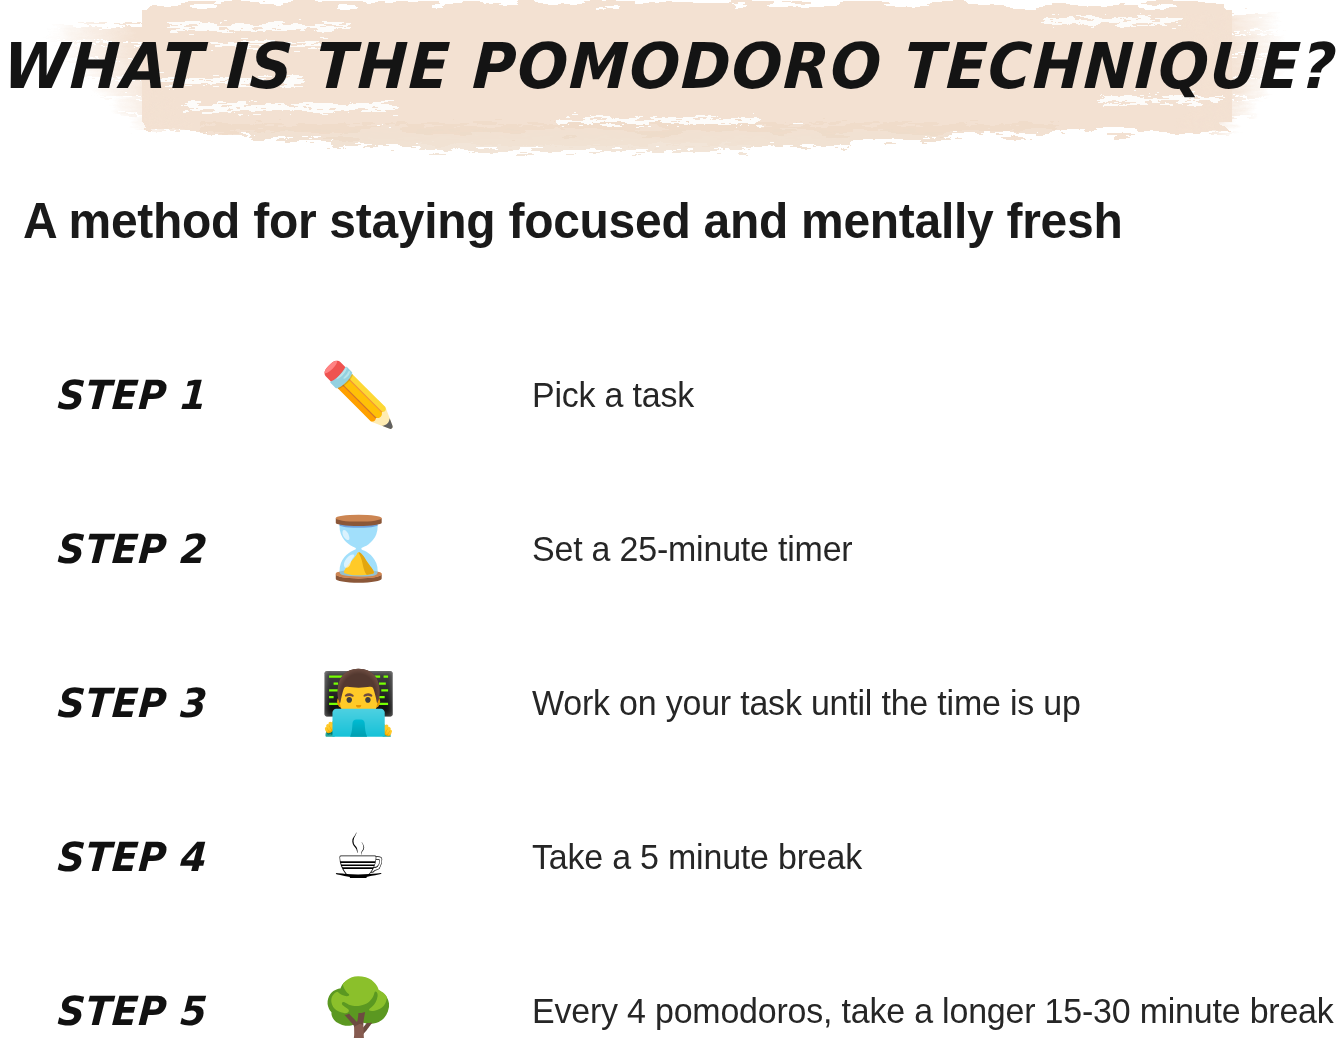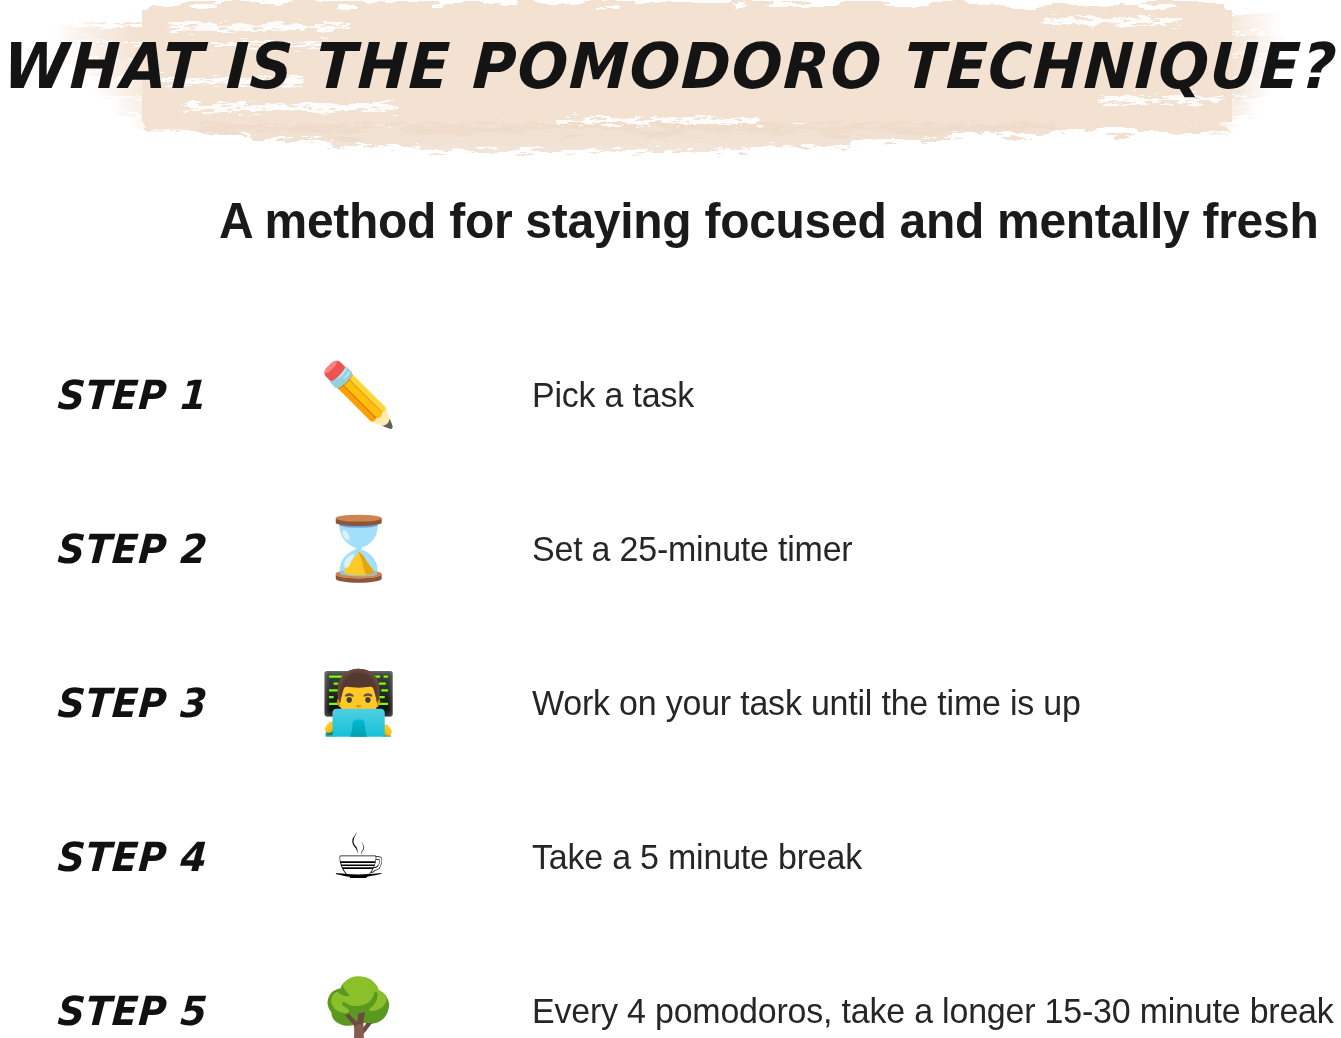--- a/index.html
+++ b/index.html
@@ -54,21 +54,21 @@
     transform: scaleX(0.94) skewX(-3deg);
     text-rendering: geometricPrecision;
   }
 
   
   .subtitle {
     position: absolute;
     left: 0;
     top: 192px;
     width: 1341px;
-    text-align: right;
+    text-align: left;
   }
   .subtitle span {
     font-family: "Liberation Sans", sans-serif;
     font-weight: 700;
     font-size: 50px;
     letter-spacing: -0.3px;
     color: #1a1a1a;
     display: inline-block;
     transform: scaleX(0.96);
   }

